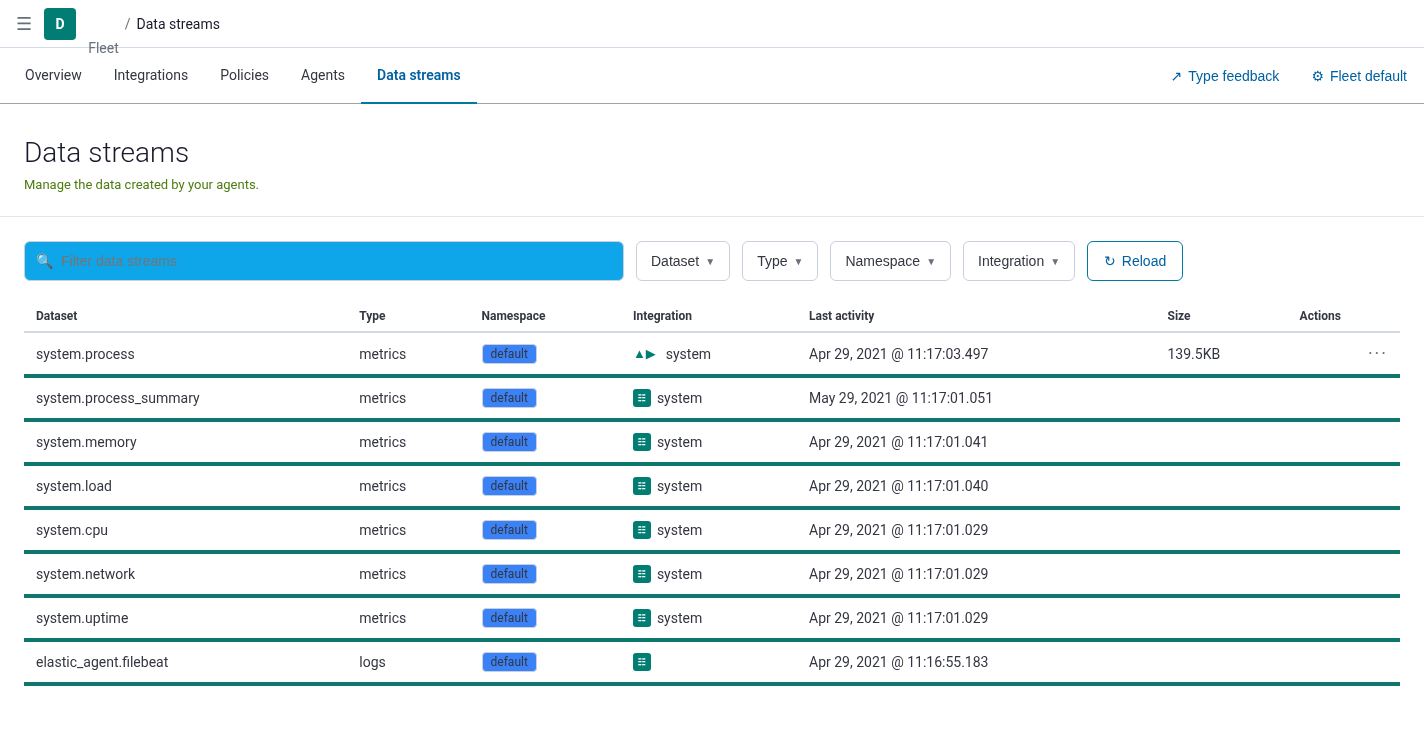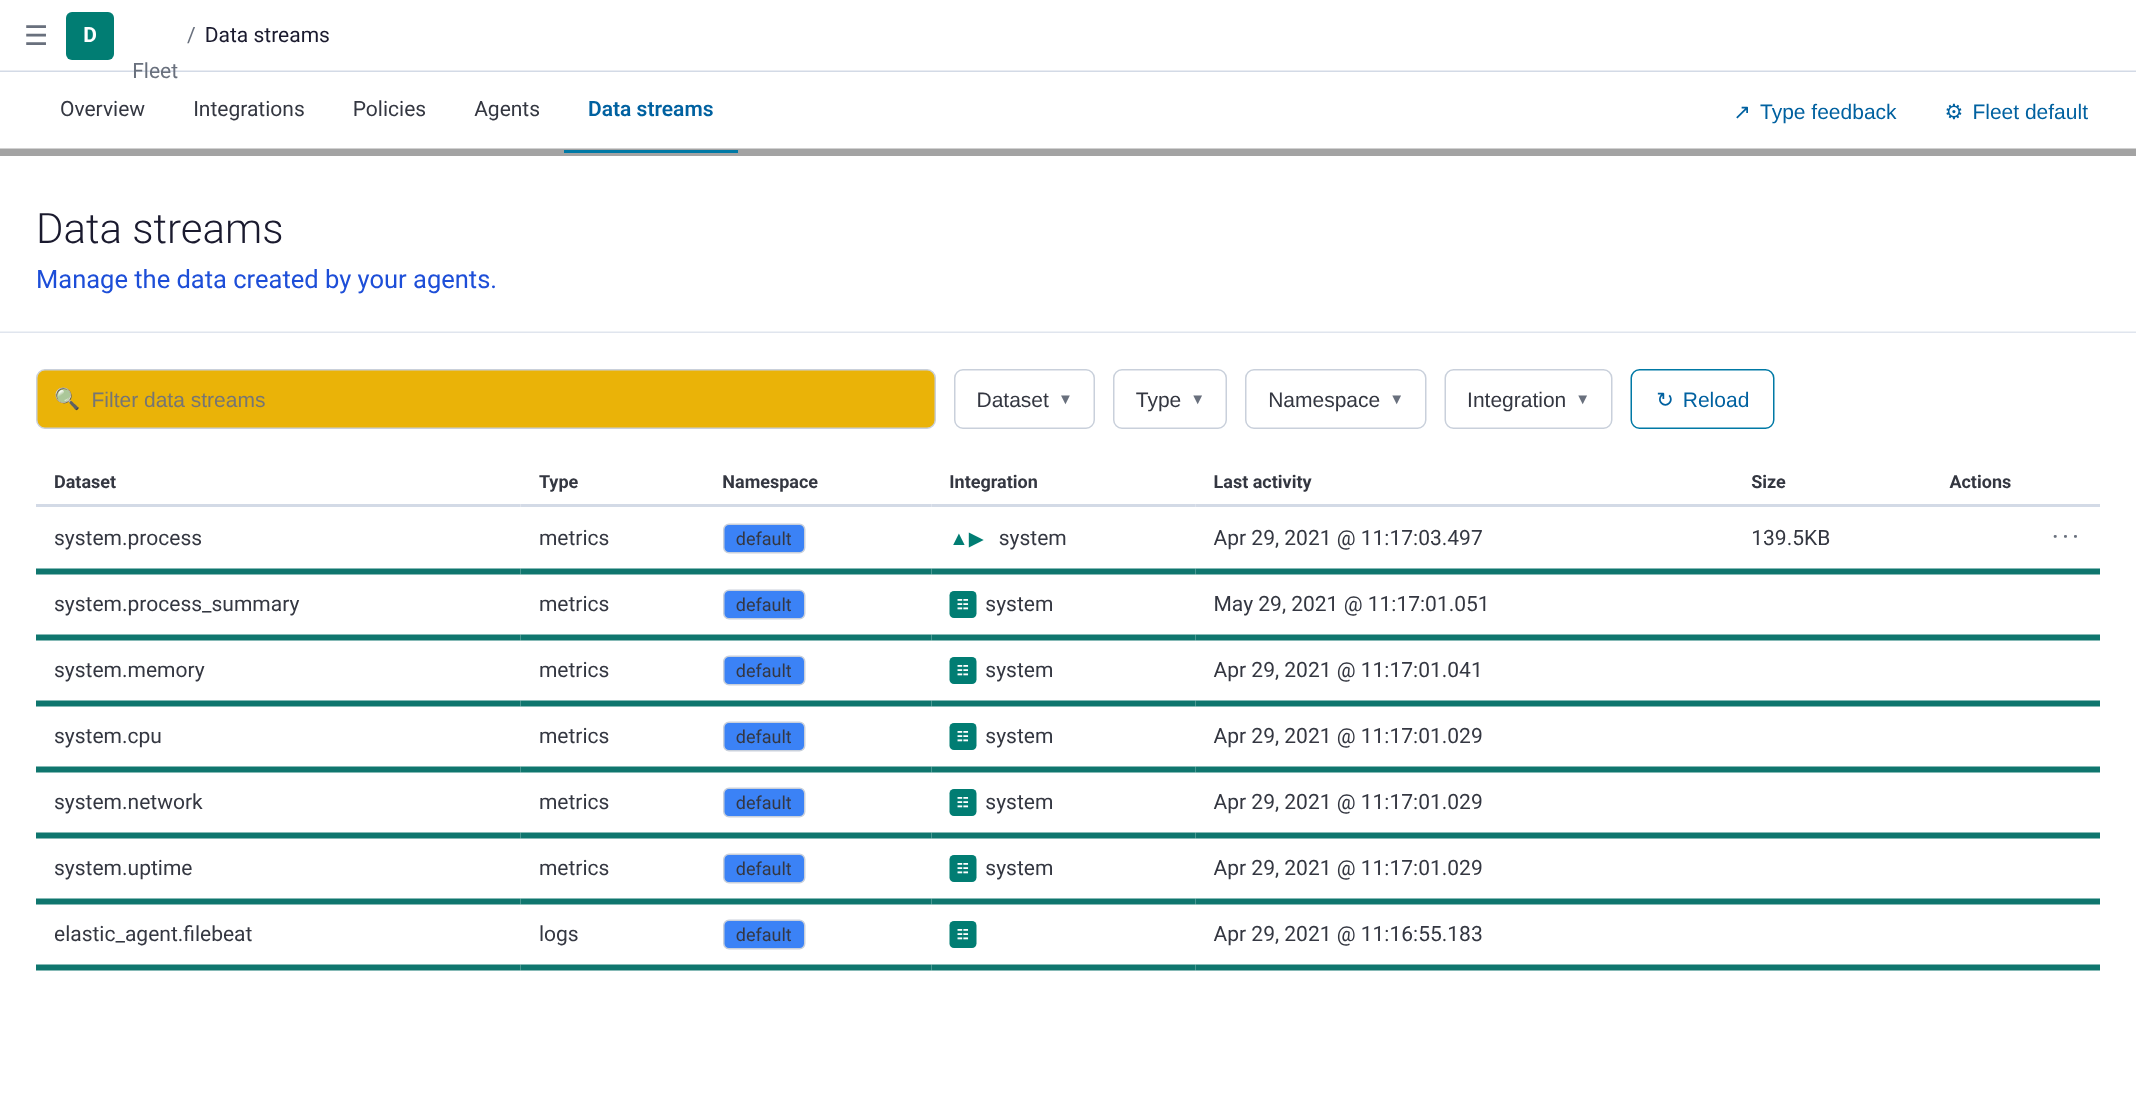--- a/index.html
+++ b/index.html
@@ -28,22 +28,22 @@
       color: #69707d; font-size: 14px;
     }
     .breadcrumb a { color: #69707d; text-decoration: none; margin-top: 48px; }
     .breadcrumb-current { color: #1a1a2e; }
 
     
     .nav-tabs {
       display: flex;
       align-items: center;
       height: 56px;
-      border-bottom: 5px solid #a3a3a3;
-      padding: 0 24px;
+      border-bottom: 1px solid #a3a3a3;
+      padding: 0 9px;
       gap: 0;
     }
     .nav-tabs-left { display: flex; align-items: center; gap: 0; flex: 1; }
     .nav-tab {
       padding: 0 16px;
       height: 56px;
       display: flex;
       align-items: center;
       color: #343741;
       text-decoration: none;
@@ -75,21 +75,21 @@
       padding: 32px 24px 24px 24px;
       border-bottom: 1px solid #e0e5ee;
       background: #fff;
     }
     .page-title {
       font-size: 28px;
       font-weight: 300;
       color: #1a1a2e;
       margin-bottom: 8px;
     }
-    .page-subtitle { color: #1d4ed8; font-size: 17px; }
+    .page-subtitle { color: #4d7c0f; font-size: 13px; }
 
     
     .main-content { padding: 24px; background: #fff; }
 
     
     .filter-row {
       display: flex;
       align-items: center;
       gap: 12px;
       margin-bottom: 20px;
@@ -109,21 +109,21 @@
     }
     .search-input {
       width: 100%;
       height: 40px;
       border: 1px solid #c9d0db;
       border-radius: 6px;
       padding: 0 12px 0 36px;
       font-size: 14px;
       color: #343741;
       outline: none;
-      background: #eab308;
+      background: #0ea5e9;
     }
     .filter-btn {
       display: flex; align-items: center; gap: 6px;
       height: 40px;
       padding: 0 14px;
       border: 1px solid #c9d0db;
       border-radius: 6px;
       background: #fff;
       color: #343741;
       font-size: 14px;
@@ -346,20 +346,34 @@
               <div class="integration-cell">
                 <div class="integration-icon">☷</div>
                 <span>system</span>
               </div>
             </td>
             <td>Apr 29, 2021 @ 11:17:01.041</td>
             <td></td>
             <td class="actions-cell"></td>
           </tr>
           <tr>
+            <td>system.load</td>
+            <td>metrics</td>
+            <td><span class="badge">default</span></td>
+            <td>
+              <div class="integration-cell">
+                <div class="integration-icon">☷</div>
+                <span>system</span>
+              </div>
+            </td>
+            <td>Apr 29, 2021 @ 11:17:01.040</td>
+            <td></td>
+            <td class="actions-cell"></td>
+          </tr>
+          <tr>
             <td>system.cpu</td>
             <td>metrics</td>
             <td><span class="badge">default</span></td>
             <td>
               <div class="integration-cell">
                 <div class="integration-icon">☷</div>
                 <span>system</span>
               </div>
             </td>
             <td>Apr 29, 2021 @ 11:17:01.029</td>

